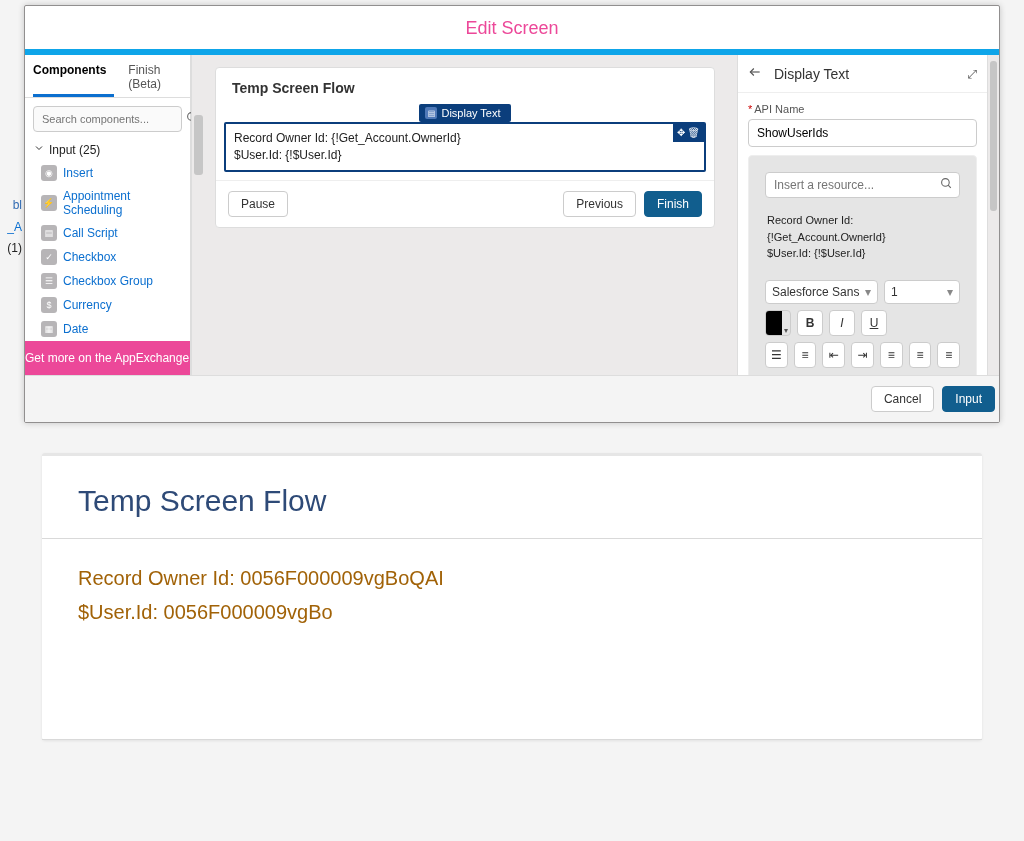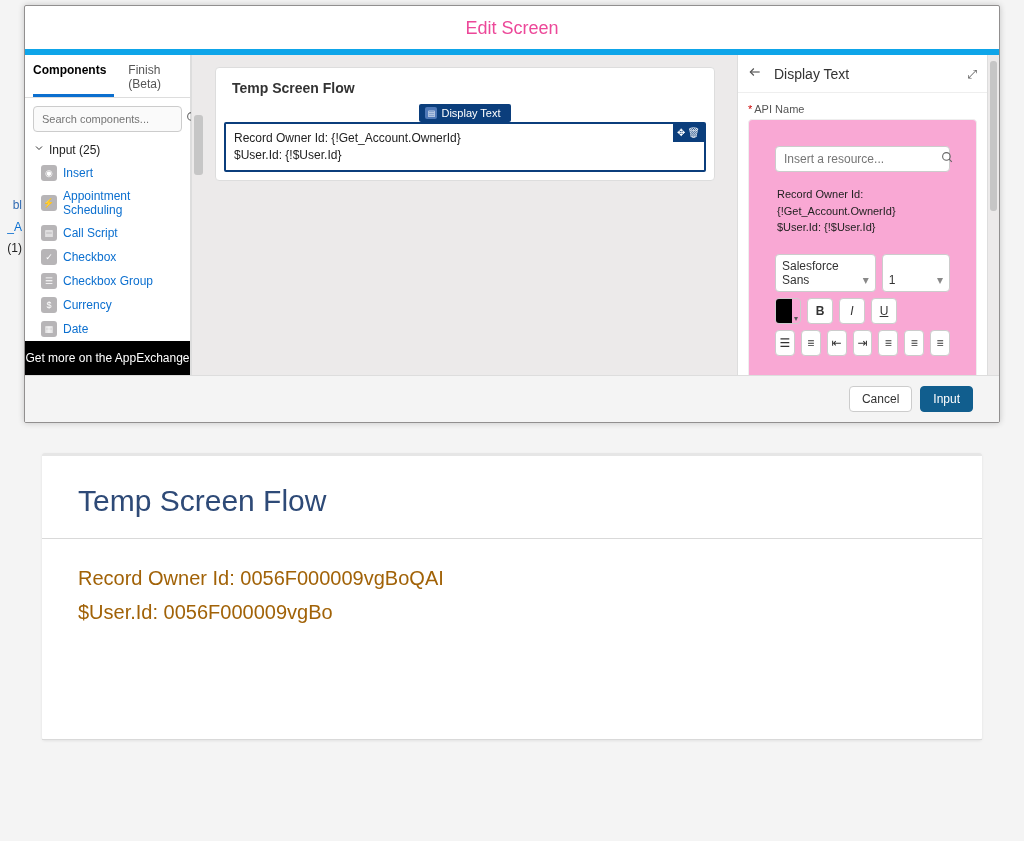--- a/index.html
+++ b/index.html
@@ -102,23 +102,22 @@
     background: #b7b5b7;
     border-radius: 3px;
     display: inline-flex;
     align-items: center;
     justify-content: center;
     color: #fff;
     font-size: 9px;
     flex-shrink: 0;
   }
   .appex-btn {
-    background: #000000;
+    background: #ec4899;
     color: #fff;
-    text-align: center;
     padding: 10px 0;
     font-size: 12px;
     cursor: pointer;
   }
   .thin-scroll {
     width: 14px;
     background: #eceaea;
     border-left: 1px solid #ddd;
     position: relative;
   }
@@ -237,24 +236,24 @@
   }
   .field-label .req { color:#c00; margin-right:2px; }
   .text-input {
     width: 100%;
     border: 1px solid #ccc;
     border-radius: 4px;
     padding: 6px 8px;
     font-size: 12px;
   }
   .resource-box {
-    margin-top: 2px;
+    margin-top: 8px;
     border: 1px solid #eee;
-    background:#f9a8d4;
-    padding: 26px;
+    background:#e5e5e5;
+    padding: 16px;
     border-radius: 4px;
   }
   .resource-search {
     display:flex; align-items:center;
     border:1px solid #ccc; border-radius:4px;
     background:#fff; padding:4px 6px;
   }
   .resource-search input { border:none; outline:none; flex:1; font-size:12px; }
   .preview-text {
     margin-top: 10px;
@@ -286,21 +285,21 @@
   .swatch .car{ font-size:8px; padding:0 2px; color:#555;}
   .right-scroll {
     width:12px; background:#eceaea; border-left:1px solid #ddd; position:relative;
   }
   .right-scroll .thumb {
     position:absolute; top:6px; left:2px; right:2px; height:150px; background:#c6c6c6; border-radius:3px;
   }
 
   .modal-footer {
     display:flex; justify-content:flex-end; gap:8px;
-    padding: 10px 26px;
+    padding: 10px 4px;
     background:#f4f4f4;
     border-top:1px solid #ddd;
   }
 
   
   .runtime {
     margin: 30px 42px 20px 42px;
     background:#fff;
     border-top:3px solid #e6e6e6;
     border-radius:3px;
@@ -416,39 +415,47 @@
               <span>Display Text</span>
             </div>
           </div>
           <div class="selected-block">
             <div class="block-tools">
               <span>✥</span>
               <span>🗑</span>
             </div>
             <div>Record Owner Id: {!Get_Account.OwnerId}</div>
             <div>$User.Id: {!$User.Id}</div>
+          </div>
+          <div class="screen-footer">
+            <button class="btn">Pause</button>
+            <div style="display:flex; gap:8px;">
+              <button class="btn">Previous</button>
+              <button class="btn btn-primary">Finish</button>
+            </div>
           </div>
         </div>
       </div>
 
       <div class="right-panel">
         <div class="right-head">
           <div style="display:flex;align-items:center;gap:6px;">
             <span class="back">
               <svg width="14" height="14" viewBox="0 0 24 24" fill="none" stroke="#555" stroke-width="2">
                   <line x1="20" y1="12" x2="4" y2="12"></line>
                   <polyline points="10 6 4 12 10 18"></polyline>
                 </svg>
             </span>
             <span>Display Text</span>
           </div>
           <span class="expand">⤢</span>
         </div>
         <div class="right-body">
           <div class="field-label"><span class="req">*</span><span>API Name</span></div>
+          <input class="text-input" value="ShowUserIds" style="">
           <div class="resource-box">
             <div class="resource-search">
               <input placeholder="Insert a resource..." style="">
               <span>
                 <svg width="13" height="13" viewBox="0 0 24 24" fill="none" stroke="#666" stroke-width="2">
                     <circle cx="10" cy="10" r="7"></circle>
                     <line x1="20" y1="20" x2="15" y2="15"></line>
                   </svg>
               </span>
             </div>

